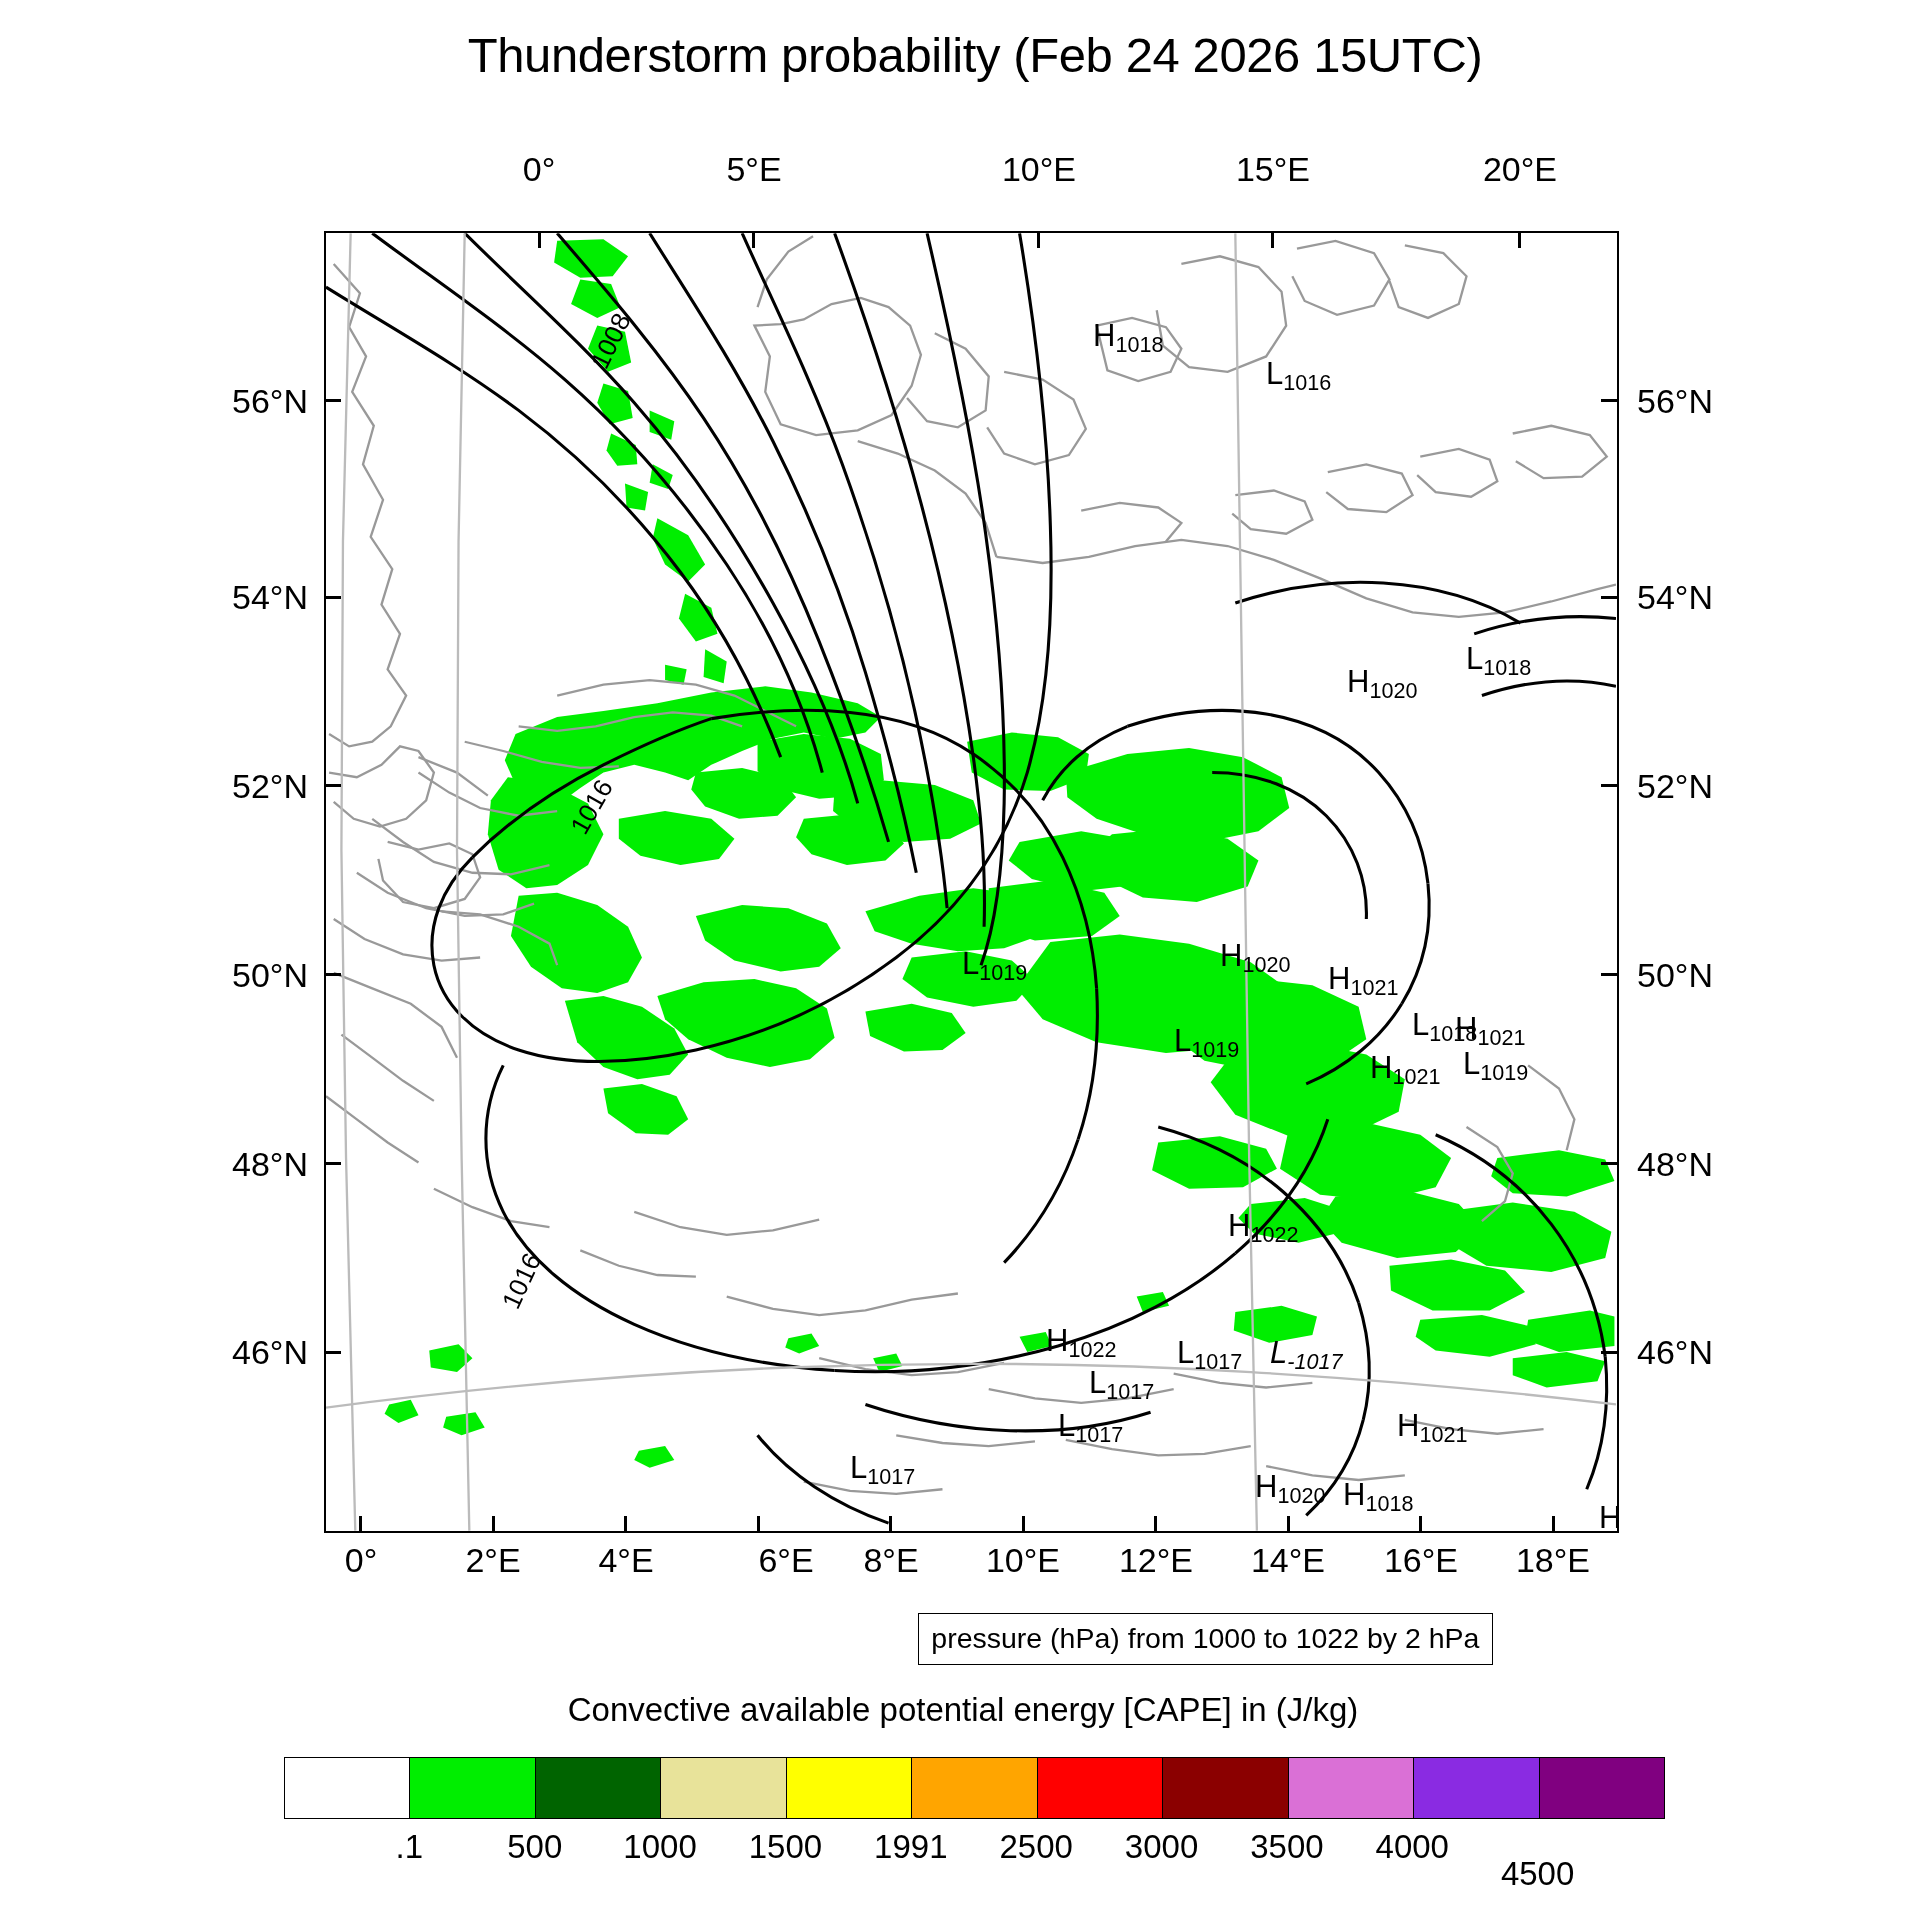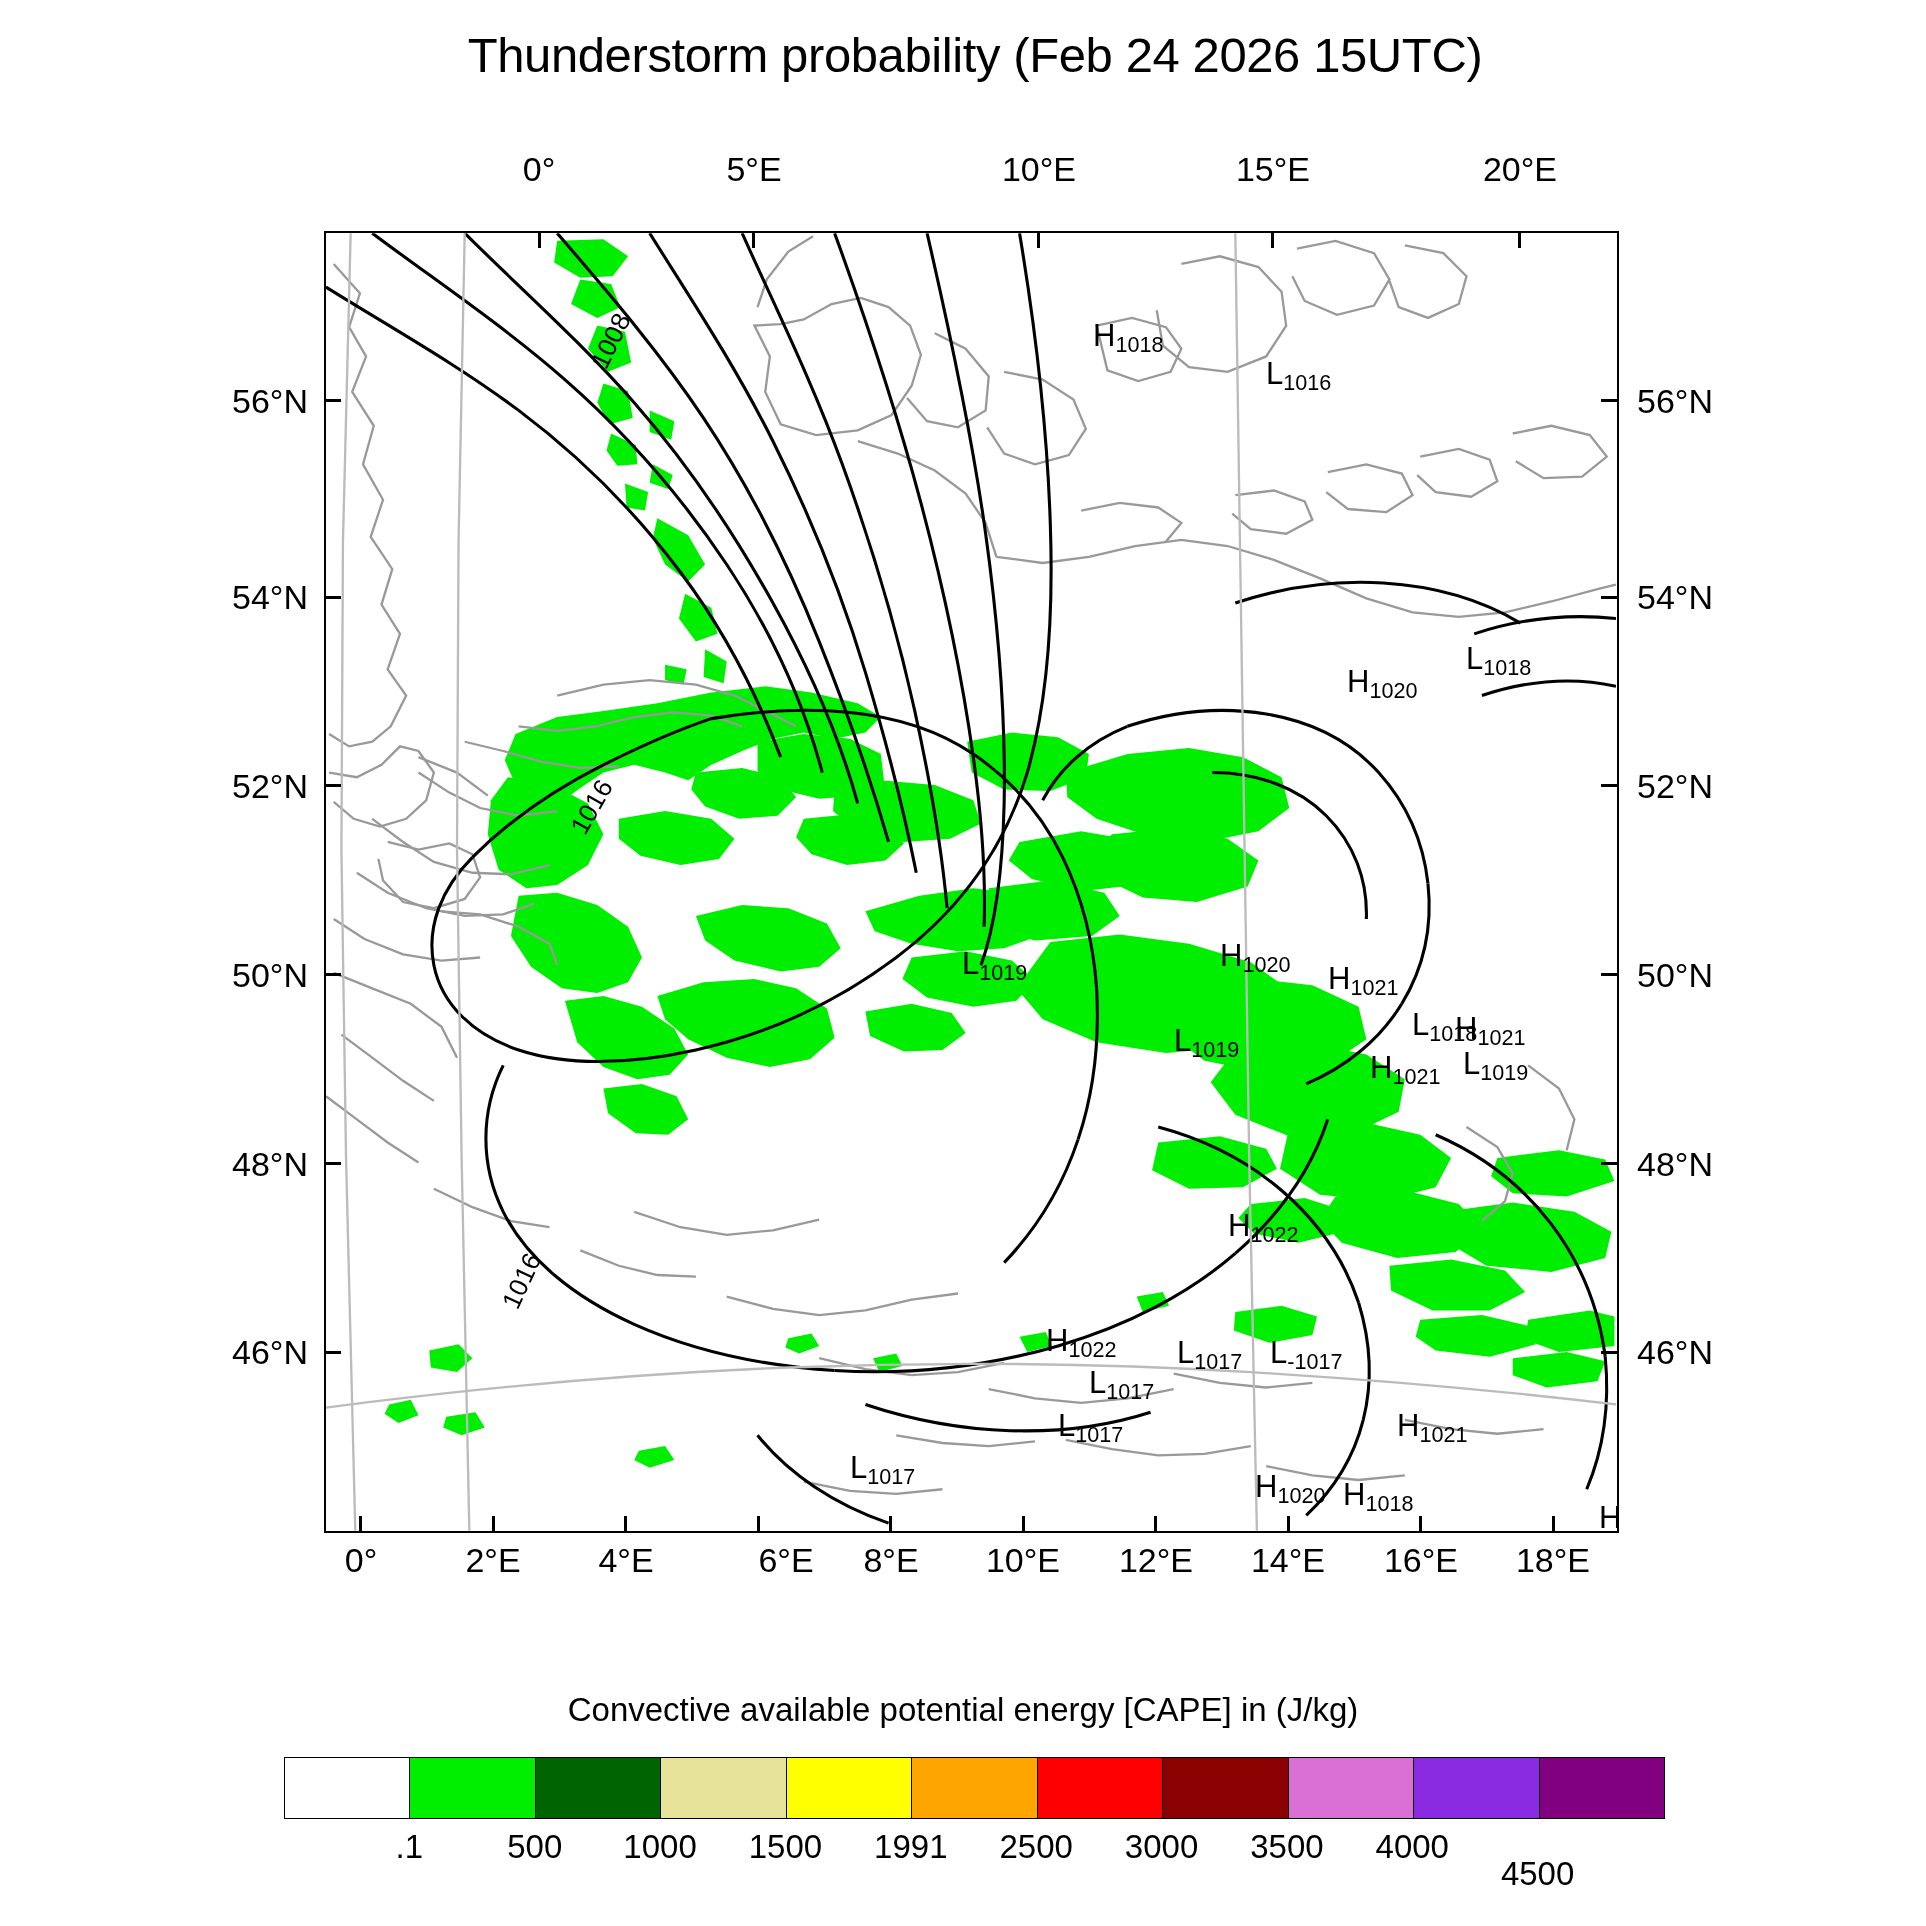--- a/index.html
+++ b/index.html
@@ -309,21 +309,21 @@
         <div class="hl" style="left: 894px; top: 659px;"><span class="big">H</span><span class="sub">1020</span></div>
         <div class="hl" style="left: 1002px; top: 682px;"><span class="big">H</span><span class="sub">1021</span></div>
         <div class="hl" style="left: 1086px; top: 728px;"><span class="big">L</span><span class="sub">1018</span></div>
         <div class="hl" style="left: 1129px; top: 732px;"><span class="big">H</span><span class="sub">1021</span></div>
         <div class="hl" style="left: 848px; top: 744px;"><span class="big">L</span><span class="sub">1019</span></div>
         <div class="hl" style="left: 1044px; top: 771px;"><span class="big">H</span><span class="sub">1021</span></div>
         <div class="hl" style="left: 1137px; top: 767px;"><span class="big">L</span><span class="sub">1019</span></div>
         <div class="hl" style="left: 902px; top: 929px;"><span class="big">H</span><span class="sub">1022</span></div>
         <div class="hl" style="left: 720px; top: 1044px;"><span class="big">H</span><span class="sub">1022</span></div>
         <div class="hl" style="left: 851px; top: 1056px;"><span class="big">L</span><span class="sub">1017</span></div>
-        <div class="hl" style="left: 944px; top: 1056px;"><span class="big">L</span><span class="sub">-1017</span></div>
+        <div class="hl" style="left: 944px; top: 1056px; font-style: italic;"><span class="big">L</span><span class="sub">-1017</span></div>
         <div class="hl" style="left: 763px; top: 1086px;"><span class="big">L</span><span class="sub">1017</span></div>
         <div class="hl" style="left: 732px; top: 1129px;"><span class="big">L</span><span class="sub">1017</span></div>
         <div class="hl" style="left: 1071px; top: 1129px;"><span class="big">H</span><span class="sub">1021</span></div>
         <div class="hl" style="left: 524px; top: 1171px;"><span class="big">L</span><span class="sub">1017</span></div>
         <div class="hl" style="left: 929px; top: 1190px;"><span class="big">H</span><span class="sub">1020</span></div>
         <div class="hl" style="left: 1017px; top: 1198px;"><span class="big">H</span><span class="sub">1018</span></div>
         <div class="hl" style="left: 1036px; top: 1275px;"><span class="big">L</span><span class="sub">1018</span></div>
         <div class="hl" style="left: 929px; top: 1291px;"><span class="big">H</span></div>
         <div class="hl" style="left: 1273px; top: 1221px;"><span class="big">H</span><span class="sub"></span></div>
       </div>
@@ -387,20 +387,21 @@
       <div class="axis-label left-label" style="left: 177px; width: 131px; top: 1164px;">48°N</div>
       <div class="axis-label left-label" style="left: 177px; width: 131px; top: 1352px;">46°N</div>
       <div class="axis-label right-label" style="left: 1637px; top: 401px;">56°N</div>
       <div class="axis-label right-label" style="left: 1637px; top: 597px;">54°N</div>
       <div class="axis-label right-label" style="left: 1637px; top: 786px;">52°N</div>
       <div class="axis-label right-label" style="left: 1637px; top: 975px;">50°N</div>
       <div class="axis-label right-label" style="left: 1637px; top: 1164px;">48°N</div>
       <div class="axis-label right-label" style="left: 1637px; top: 1352px;">46°N</div>
     </div>
 
+  <div id="pressure-note">pressure (hPa) from 1000 to 1022 by 2 hPa</div>
 
   <div id="cbar-title">Convective available potential energy [CAPE] in (J/kg)</div>
   <div id="cbar">
       <div class="swatch" style="background: rgb(255, 255, 255);"></div>
       <div class="swatch" style="background: rgb(0, 238, 0);"></div>
       <div class="swatch" style="background: rgb(0, 100, 0);"></div>
       <div class="swatch" style="background: rgb(232, 227, 154);"></div>
       <div class="swatch" style="background: rgb(255, 255, 0);"></div>
       <div class="swatch" style="background: rgb(255, 165, 0);"></div>
       <div class="swatch" style="background: rgb(255, 0, 0);"></div>

